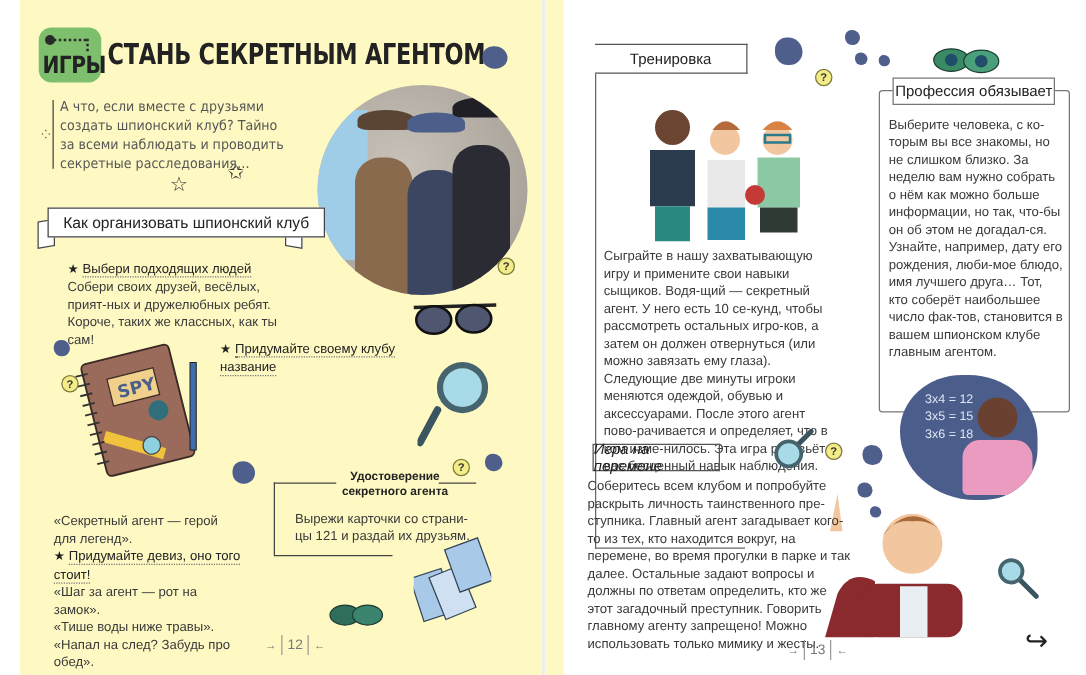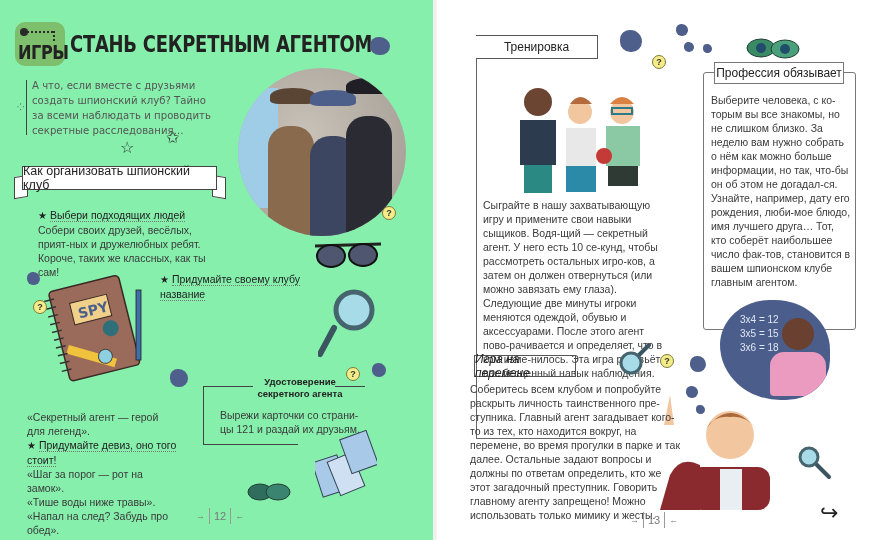--- a/index.html
+++ b/index.html
@@ -1,37 +1,37 @@
 <!DOCTYPE html>
 <html><head>
 <meta charset="utf-8">
 <style>
   * { box-sizing: border-box; margin: 0; padding: 0; }
   html, body { width: 869px; height: 540px; overflow: hidden; background: #ffffff; }
   body { position: relative; font-family: "Liberation Sans", sans-serif; color: #333; }
   .spread { position: absolute; inset: 0; width: 869px; height: 540px; }
   .page { position: absolute; top: 0; height: 540px; }
-  .page.left { left: 0; width: 435px; background: #86efac; padding-left: 43px; }
+  .page.left { left: 16px; width: 435px; background: #fef9c3; padding-left: 43px; }
   .gutter { position: absolute; left: 433px; top: 0; width: 4px; height: 540px; background: linear-gradient(to right, #f6f6f6, #ececec, #f6f6f6); }
   .abs { position: absolute; }
   .txt { font-size: 10.5px; line-height: 14px; color: #3a3a3a; }
 
   
   .games-badge { left: 15px; top: 22px; width: 50px; height: 44px; background: #7dbf6c; border-radius: 10px; }
   .games-badge .dotline { position:absolute; left:8px; top:9px; width:30px; height:1px; border-top: 2px dotted #2a2a2a; }
   .games-badge .dot { position:absolute; left:5px; top:6px; width:8px; height:8px; border-radius:50%; background:#2a2a2a; }
   .games-badge .vline { position:absolute; left:38px; top:9px; height:10px; border-left:2px dotted #2a2a2a; }
   .games-badge .label { position:absolute; left:3px; bottom:3px; font-size:19px; font-weight:bold; color:#222; letter-spacing:-0.5px; font-family:"DejaVu Sans", sans-serif; transform: scaleX(0.85); transform-origin:left; }
   .main-title { left: 70px; top: 31px; font-size: 23px; font-weight: bold; color: #222; letter-spacing: -0.3px; font-family: "DejaVu Sans", sans-serif; transform: scaleX(0.78); transform-origin: left; white-space: nowrap; }
 
   .intro { left: 32px; top: 78px; width: 205px; font-size: 11px; line-height: 15px; color: #555; font-family: "DejaVu Sans", sans-serif; transform: scaleX(0.92); transform-origin:left; }
   .intro-bar { left: 26px; top: 80px; width: 1px; height: 55px; background: #444; }
 
   
-  .ribbon { left: 22px; top: 166px; width: 195px; height: 24px; border: 1.5px solid #444; background:#fff; display:flex; align-items:center; justify-content:center; font-size: 12.5px; color:#222; }
+  .ribbon { left: 22px; top: 166px; width: 222px; height: 24px; border: 1.5px solid #444; background:#fff; display:flex; align-items:center; justify-content:center; font-size: 12.5px; color:#222; }
   .ribbon-tail-l, .ribbon-tail-r { top: 176px; width: 14px; height: 22px; border: 1.2px solid #444; background:#fff; }
   .ribbon-tail-l { left: 14px; transform: skewY(-10deg); }
   .ribbon-tail-r { left: 212px; transform: skewY(10deg); }
 
   .item-title { font-size: 10.5px; color: #222; border-bottom: 1px dotted #777; display: inline; line-height: 14px; }
   .star { font-size: 10px; color: #222; margin-right: 3px; }
 
   
   .circle-illus { left: 238px; top: 68px; width: 168px; height: 168px; border-radius: 50%; background: radial-gradient(circle at 40% 40%, #c9c2b9, #9f9890); overflow: hidden; }
   .circle-illus .blue { position:absolute; left:0; top:20px; width:40px; height:120px; background:#9fcde8; }
@@ -166,21 +166,21 @@
 
     <svg class="abs" style="left:315px;top:428px;" width="62" height="72" viewBox="0 0 62 72">
       <rect x="2" y="30" width="26" height="36" fill="#a9c9e8" stroke="#345" transform="rotate(-18 15 48)"></rect>
       <rect x="18" y="28" width="26" height="36" fill="#cfe0f2" stroke="#345" transform="rotate(-22 31 46)"></rect>
       <rect x="30" y="6" width="28" height="36" fill="#a9c9e8" stroke="#345" transform="rotate(-20 44 24)"></rect>
     </svg>
 
     <div class="abs" style="left:27px;top:410px;width:150px;">
       <div class="txt">«Секретный агент — герой для легенд».</div>
       <div class="txt"><span class="star">★</span><span class="item-title">Придумайте девиз, оно того стоит!</span></div>
-      <div class="txt">«Шаг за порог — рот на замок».</div>
+      <div class="txt">«Шаг за агент — рот на замок».</div>
       <div class="txt">«Тише воды ниже травы».</div>
       <div class="txt">«Напал на след? Забудь про обед».</div>
     </div>
 
     <svg class="abs" style="left:246px;top:480px;" width="48" height="22" viewBox="0 0 48 22">
       <ellipse cx="14" cy="12" rx="12" ry="8" fill="#2f6e5c" stroke="#1f3f35"></ellipse>
       <ellipse cx="32" cy="12" rx="12" ry="8" fill="#3b8470" stroke="#1f3f35"></ellipse>
     </svg>
 
     <div class="abs page-mark" style="left:196px;top:508px;">

